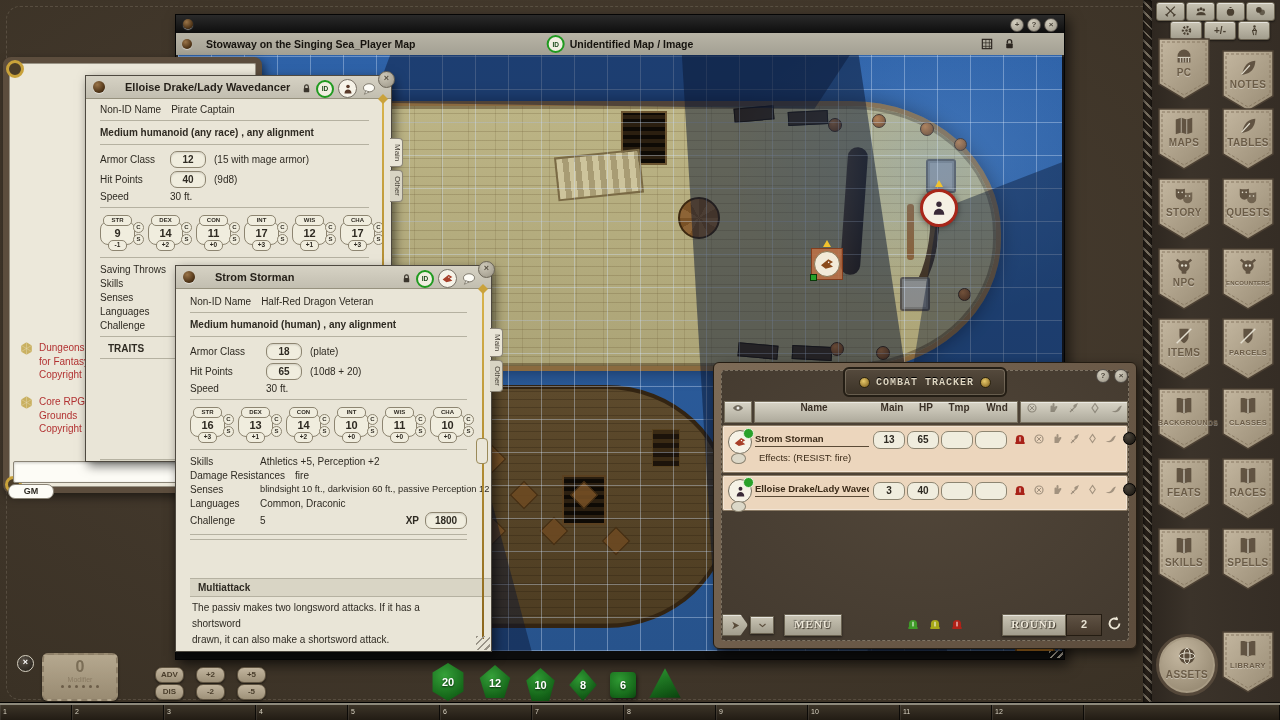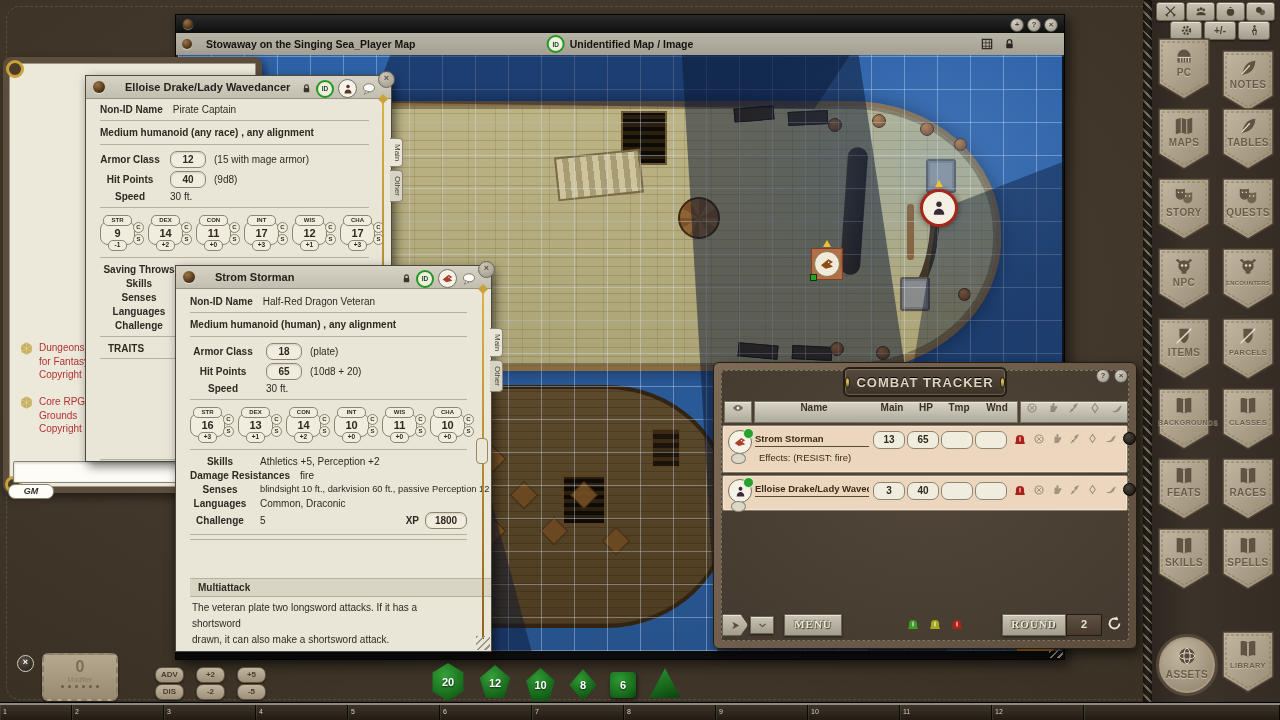--- a/index.html
+++ b/index.html
@@ -15,21 +15,21 @@
   .sheet .clipbody{position:absolute;inset:0;overflow:hidden;}
   .shead{position:absolute;left:0;top:0;right:0;height:22px;background:linear-gradient(#d6d2c4,#c2beb0);border-bottom:1px solid #97927f;display:flex;align-items:center;}
   .knob{width:12px;height:12px;border-radius:50%;background:radial-gradient(circle at 35% 30%,#9a7448,#4a3014 70%,#241404);margin:0 6px 0 7px;box-shadow:0 1px 1px rgba(255,255,255,.5);}
   .stitle{font-size:11px;font-weight:bold;color:#241f18;margin-left:14px;white-space:nowrap;}
   .hicons{position:absolute;right:14px;top:3px;display:flex;align-items:center;gap:4px;}
   .idbadge{width:14px;height:14px;border-radius:50%;border:2px solid #1f9a1f;background:#f2efe2;font-size:6.5px;font-weight:bold;color:#1a4a1a;display:flex;align-items:center;justify-content:center;}
   .portrait{width:17px;height:17px;border-radius:50%;background:#f6f3e8;border:1px solid #777065;display:flex;align-items:center;justify-content:center;overflow:hidden;}
   .closebtn{position:absolute;right:-4px;top:-5px;width:15px;height:15px;border-radius:50%;background:radial-gradient(circle at 35% 30%,#cfcaba,#9a9486);border:1px solid #6b6557;color:#564f42;font-size:9px;line-height:13px;text-align:center;font-weight:bold;}
   .hr{height:1px;background:#b5b1a1;margin:4px 0;}
   .srow{display:flex;align-items:center;padding:1.5px 0;font-size:10px;}
-  .srow .lb{font-weight:bold;min-width:60px;margin-right:10px;flex:none;white-space:nowrap;text-align:center;}
+  .srow .lb{font-weight:normal;min-width:60px;margin-right:10px;flex:none;white-space:nowrap;}
   .valbox{min-width:30px;height:15px;border:1.5px solid #8d8571;border-radius:7px;background:#f0edde;box-shadow:inset 0 1px 2px rgba(0,0,0,.12);display:flex;align-items:center;justify-content:center;font-weight:bold;font-size:10px;padding:0 2px;}
   .note{margin-left:8px;white-space:nowrap;}
   .typeline{font-weight:bold;font-size:10px;padding:2px 0;}
   .sect{font-weight:bold;font-size:10px;padding:2px 0 2px 8px;}
   .shade{background:#d9d5c5;border-top:1px solid #b5b1a1;border-bottom:1px solid #b5b1a1;font-weight:bold;font-size:10px;padding:3px 0 3px 8px;}
   .para{font-size:10px;line-height:16px;padding-top:3px;}
   .abrow{display:flex;gap:3px;padding:3px 0 2px 0;}
   .ab{position:relative;width:45px;height:36px;flex:none;}
   .ab-box{position:absolute;left:0;top:6px;width:33px;height:22px;border:1.5px solid #8d8571;border-radius:8px;background:#f0edde;display:flex;align-items:center;justify-content:center;font-weight:bold;font-size:11px;}
   .ab-name{position:absolute;left:3px;top:0;width:27px;height:9px;border:1px solid #8d8571;border-radius:5px;background:#f0edde;font-size:6px;font-weight:bold;text-align:center;line-height:8px;z-index:1;}
@@ -62,21 +62,21 @@
   #lowship{position:absolute;left:240px;top:330px;width:305px;height:235px;background:
       repeating-linear-gradient(0deg,rgba(40,28,12,.3) 0 1px,transparent 1px 8px),
       linear-gradient(#5d4a2c,#4e3d22);
     border:4px solid #332412;border-radius:0 125px 125px 0/0 118px 118px 0;z-index:2;}
   .token-caret{position:absolute;width:0;height:0;border-left:4px solid transparent;border-right:4px solid transparent;border-bottom:7px solid #f2c22e;z-index:10;}
   
   #ct{left:713px;top:362px;width:422px;height:285px;z-index:25;position:absolute;background:linear-gradient(135deg,#7d6b57,#5c4c3c);border:1px solid #241c12;border-radius:6px;box-shadow:4px 5px 12px rgba(0,0,0,.6);}
   #ctinner{position:absolute;inset:7px;background:radial-gradient(420px 300px at 50% 40%,#514639,#3e352b);border:1px dashed rgba(230,218,195,.35);border-radius:4px;}
   #cttitle{position:absolute;left:50%;top:4px;transform:translateX(-50%);width:160px;height:26px;background:linear-gradient(#554a3d,#3c3327);border:2px solid #241e15;border-radius:6px;box-shadow:inset 0 0 0 1px rgba(230,218,195,.25);display:flex;align-items:center;justify-content:center;gap:6px;z-index:2;}
   #cttitle .grom{width:9px;height:9px;border-radius:50%;background:radial-gradient(circle at 40% 35%,#e8c96a,#7a5a18);border:1px solid #2c2410;}
-  #cttitle .t{font-family:Liberation Sans, sans-serif;font-size:13px;font-weight:bold;letter-spacing:1px;color:#ded5c0;text-shadow:0 -1px 0 #000;white-space:nowrap;}
+  #cttitle .t{font-family:Liberation Mono, monospace;font-size:10px;font-weight:bold;letter-spacing:1px;color:#ded5c0;text-shadow:0 -1px 0 #000;white-space:nowrap;}
   .ctbar{background:linear-gradient(#d8d4c6,#aeaa9c);border:1px solid #78705e;box-shadow:inset 0 1px 0 rgba(255,255,255,.5);display:flex;align-items:flex-start;}
   .ctcol{font-size:10px;font-weight:bold;color:#3a3026;text-align:center;}
   .ctrow{position:absolute;left:8px;right:8px;background:#ecd6bd;border:1px solid #8a7a64;border-radius:2px;box-shadow:inset 0 0 0 1px rgba(255,255,255,.35);}
   .ctname{font-size:9.5px;font-weight:bold;color:#3a2a18;border-bottom:1px solid #5a4a36;width:114px;overflow:hidden;white-space:nowrap;height:13px;}
   .ctbox{position:absolute;width:30px;height:16px;border:1.5px solid #8d8571;border-radius:7px;background:#f0edde;font-size:10px;font-weight:bold;text-align:center;line-height:15px;}
   .ctports{width:22px;height:22px;border-radius:50%;background:#f6f2e6;border:1px solid #77705f;position:absolute;display:flex;align-items:center;justify-content:center;}
   .gbadge{position:absolute;width:9px;height:9px;border-radius:50%;background:#2aa12a;border:1px solid #e8f2e0;}
   .suboval{position:absolute;width:13px;height:9px;border-radius:50%;background:#dcd8c8;border:1px solid #8a8270;}
   .ctic{opacity:.45;color:#4a4236;}
   .beveltan{background:linear-gradient(#c9c4b4,#a29d8d);border:1px solid #6b6352;box-shadow:inset 0 1px 0 rgba(255,255,255,.55),0 1px 2px rgba(0,0,0,.5);}
@@ -346,21 +346,21 @@
       <div class="chatline"><span>Dungeons &amp;</span><br><span>for Fantasy</span><br><span>Copyright 2</span></div>
     </div>
     <div class="abs" style="left:10px;top:332px;display:flex;gap:5px;">
       <svg class="ic" width="15" height="15" viewBox="0 0 24 24" style="color:#c9b060;flex:none">
           <use href="#i-d20"></use>
         </svg>
       <div class="chatline"><span>Core RPG r</span><br><span>Grounds</span><br><span>Copyright 2</span></div>
     </div>
     <div class="abs" style="left:4px;bottom:4px;width:226px;height:20px;background:#fdfcf6;border:1px solid #8a8476;border-radius:2px;box-shadow:inset 0 1px 3px rgba(0,0,0,.2);"></div>
   </div>
-  <div class="abs" style="left:8px;top:484px;width:44px;height:13px;background:#fdfcf6;border:1px solid #8a8476;border-radius:7px;font-size:9px;font-weight:bold;text-align:center;line-height:12px;z-index:11;font-style:italic;">GM</div>
+  <div class="abs" style="left:8px;top:484px;width:44px;height:13px;background:#fdfcf6;border:1px solid #8a8476;border-radius:7px;font-size:9px;font-weight:bold;text-align:center;line-height:12px;z-index:11;">GM</div>
 
   <div class="sheet" style="left:85px;top:75px;width:305px;height:385px;z-index:15;">
     <div class="clipbody">
       <div class="shead">
         <div class="knob"></div>
         <div class="stitle">Elloise Drake/Lady Wavedancer</div>
       </div>
       <div class="hicons">
         <svg class="ic" width="11" height="13" viewBox="0 0 24 24" style="color:#3a352c">
             <use href="#i-lock"></use>
@@ -614,21 +614,21 @@
             <span>5</span>
           <span style="margin-left:auto;font-weight:bold">XP</span>
           <span class="valbox" style="margin-left:6px;min-width:36px">1800</span>
           </div>
         <div class="hr"></div>
         <div class="hr" style="margin:2px 0"></div>
       </div>
       <div style="position:absolute;left:14px;right:0;top:312px;">
         <div class="shade">Multiattack</div>
         <div class="para" style="padding-right:24px;padding-left:2px;">
-          <span>The veteran plate two longsword attacks. If it has a shortsword</span><br>
+          <span>The passiv makes two longsword attacks. If it has a shortsword</span><br>
           <span>drawn, it can also make a shortsword attack.</span>
         </div>
 
       </div>
       <div class="goldbar"></div>
       <div class="goldtop"></div>
       <div class="goldthumb" style="top:172px"></div>
       <div class="grip"></div>
     </div>
     <div class="tabs" style="top:62px;">

